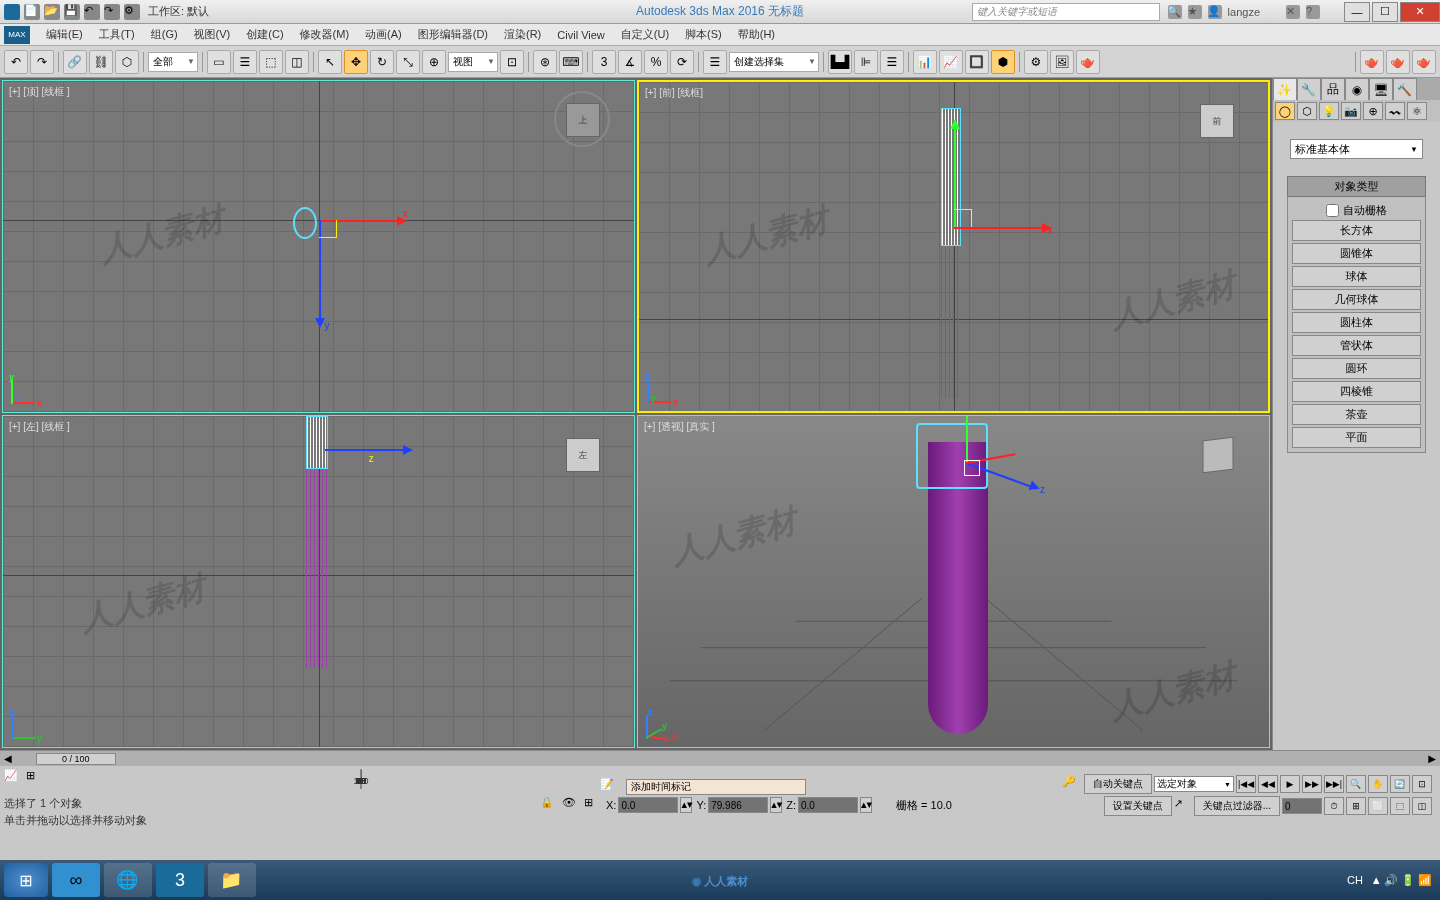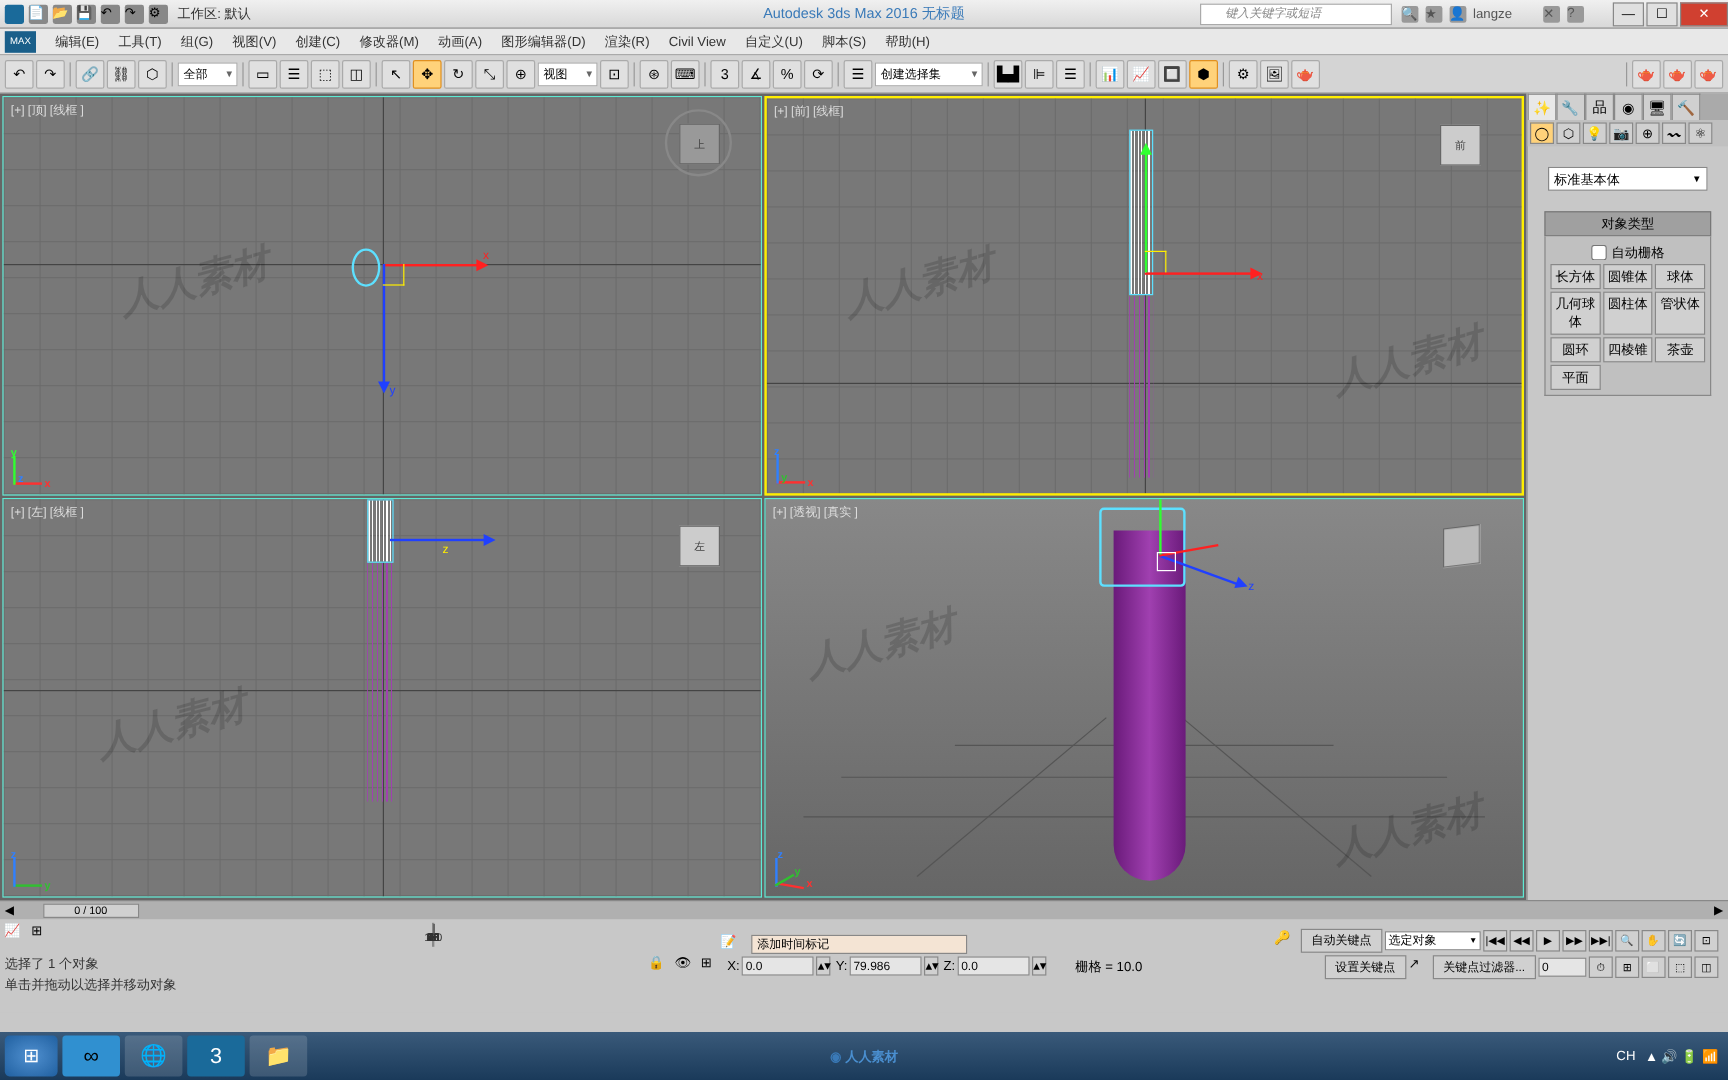--- a/index.html
+++ b/index.html
@@ -4,21 +4,21 @@
 <style>
 * { margin: 0; padding: 0; box-sizing: border-box; font-family: "Microsoft YaHei", Arial, sans-serif; font-size: 11px; }
 body { background: #a0a0a0; width: 1440px; height: 900px; overflow: hidden; position: relative; }
 
 
 .titlebar { height: 24px; background: linear-gradient(#f0f0f0, #d8d8d8); display: flex; align-items: center; padding: 0 4px; border-bottom: 1px solid #999; }
 .titlebar .left-icons { display: flex; gap: 4px; align-items: center; }
 .titlebar .ico { width: 16px; height: 16px; background: #888; border-radius: 2px; }
 .titlebar .workspace-label { margin-left: 8px; color: #333; }
 .titlebar .app-title { position: absolute; left: 50%; transform: translateX(-50%); color: #3a7ab8; font-size: 12px; }
-.titlebar .search-box { position: absolute; right: 280px; width: 160px; height: 18px; background: #fff; border: 1px solid #aaa; padding: 0 20px; color: #888; font-style: italic; font-size: 10px; line-height: 16px; }
+.titlebar .search-box { position: absolute; right: 280px; width: 188px; height: 18px; background: #fff; border: 1px solid #aaa; padding: 0 4px; color: #888; font-style: italic; font-size: 10px; line-height: 16px; }
 .titlebar .user-area { position: absolute; right: 120px; display: flex; gap: 6px; align-items: center; color: #555; }
 .titlebar .user-ico { width: 14px; height: 14px; background: #999; border-radius: 2px; }
 .titlebar .win-controls { position: absolute; right: 0; display: flex; }
 .titlebar .win-btn { width: 26px; height: 20px; border: 1px solid #888; display: flex; align-items: center; justify-content: center; margin-left: 2px; font-size: 11px; }
 .titlebar .win-min { background: #e0e0e0; }
 .titlebar .win-max { background: #e0e0e0; }
 .titlebar .win-close { background: #d04030; color: #fff; width: 40px; }
 
 
 .menubar { height: 22px; background: #e8e8e8; display: flex; align-items: center; padding: 0 4px; border-bottom: 1px solid #aaa; }
@@ -66,37 +66,37 @@
 .rp-tab.active { background: #e8e8e8; }
 .rp-subtabs { height: 22px; display: flex; background: #c0c0c0; padding: 2px; gap: 2px; }
 .rp-subtab { width: 20px; height: 18px; background: #d0d0d0; border: 1px solid #888; display: flex; align-items: center; justify-content: center; }
 .rp-subtab.active { background: #ffd27a; }
 .rp-dropdown { margin: 17px; height: 20px; background: #fff; border: 1px solid #888; display: flex; align-items: center; padding: 0 4px; position: relative; }
 .rp-dropdown::after { content: '▼'; position: absolute; right: 4px; font-size: 8px; }
 .rp-rollout { margin: 2px 14px; }
 .rp-rollout-header { background: #a0a0a0; border: 1px solid #777; text-align: center; padding: 2px; font-size: 11px; }
 .rp-rollout-body { background: #c0c0c0; border: 1px solid #888; border-top: none; padding: 4px; }
 .rp-check { display: flex; align-items: center; justify-content: center; gap: 4px; padding: 2px; }
-.rp-btn-grid { display: grid; grid-template-columns: 1fr 1fr 1fr; gap: 2px; }
+.rp-btn-grid { display: grid; grid-template-columns: 1fr; gap: 2px; }
 .rp-btn { background: #d0d0d0; border: 1px solid #888; text-align: center; padding: 2px; font-size: 11px; cursor: pointer; }
 .rp-name-row { display: flex; gap: 2px; padding: 4px; }
 .rp-name-input { flex: 1; background: #fff; border: 1px solid #888; padding: 2px; font-size: 10px; }
 .rp-color-swatch { width: 18px; height: 18px; background: #8020a0; border: 1px solid #555; }
 
 
 .bottom-area { position: absolute; bottom: 40px; left: 0; right: 0; height: 110px; background: #c8c8c8; }
 .timeline-scrub { height: 16px; background: #b0b0b0; border-top: 1px solid #888; display: flex; align-items: center; }
 .timeline-slider { width: 80px; height: 12px; background: #d0d0d0; border: 1px solid #888; margin-left: 24px; text-align: center; font-size: 9px; line-height: 10px; }
 .timeline-ruler { height: 20px; background: #d0d0d0; position: relative; margin-left: 180px; margin-right: 100px; border: 1px solid #888; }
 .timeline-ruler .tick { position: absolute; top: 0; width: 1px; height: 8px; background: #666; }
 .timeline-ruler .tick-lbl { position: absolute; top: 6px; font-size: 9px; color: #333; transform: translateX(-50%); }
 .status-bar { height: 52px; background: #c8c8c8; display: flex; align-items: flex-start; padding: 4px; gap: 8px; }
 .status-left { display: flex; flex-direction: column; gap: 2px; font-size: 10px; color: #333; }
 .coord-box { display: flex; align-items: center; gap: 2px; }
-.coord-input { width: 60px; height: 16px; background: #e5e5e5; border: 1px solid #888; padding: 0 2px; font-size: 10px; }
+.coord-input { width: 60px; height: 16px; background: #737373; border: 1px solid #888; padding: 0 2px; font-size: 10px; }
 .coord-spin { width: 12px; height: 16px; background: #d0d0d0; border: 1px solid #888; display: flex; flex-direction: column; }
 .transport-btn { width: 20px; height: 18px; background: #d0d0d0; border: 1px solid #888; display: flex; align-items: center; justify-content: center; font-size: 9px; }
 
 .status-right-controls { position: absolute; right: 8px; bottom: 44px; display: flex; flex-direction: column; gap: 2px; align-items: flex-end; }
 .auto-key-row { display: flex; gap: 2px; align-items: center; }
 .auto-key-btn { padding: 2px 8px; background: #d0d0d0; border: 1px solid #888; font-size: 10px; }
 .key-dropdown { width: 80px; height: 16px; background: #fff; border: 1px solid #888; font-size: 10px; padding: 0 2px; position: relative; display: flex; align-items: center; }
 .key-dropdown::after { content: '▼'; position: absolute; right: 2px; font-size: 7px; }
 
 

